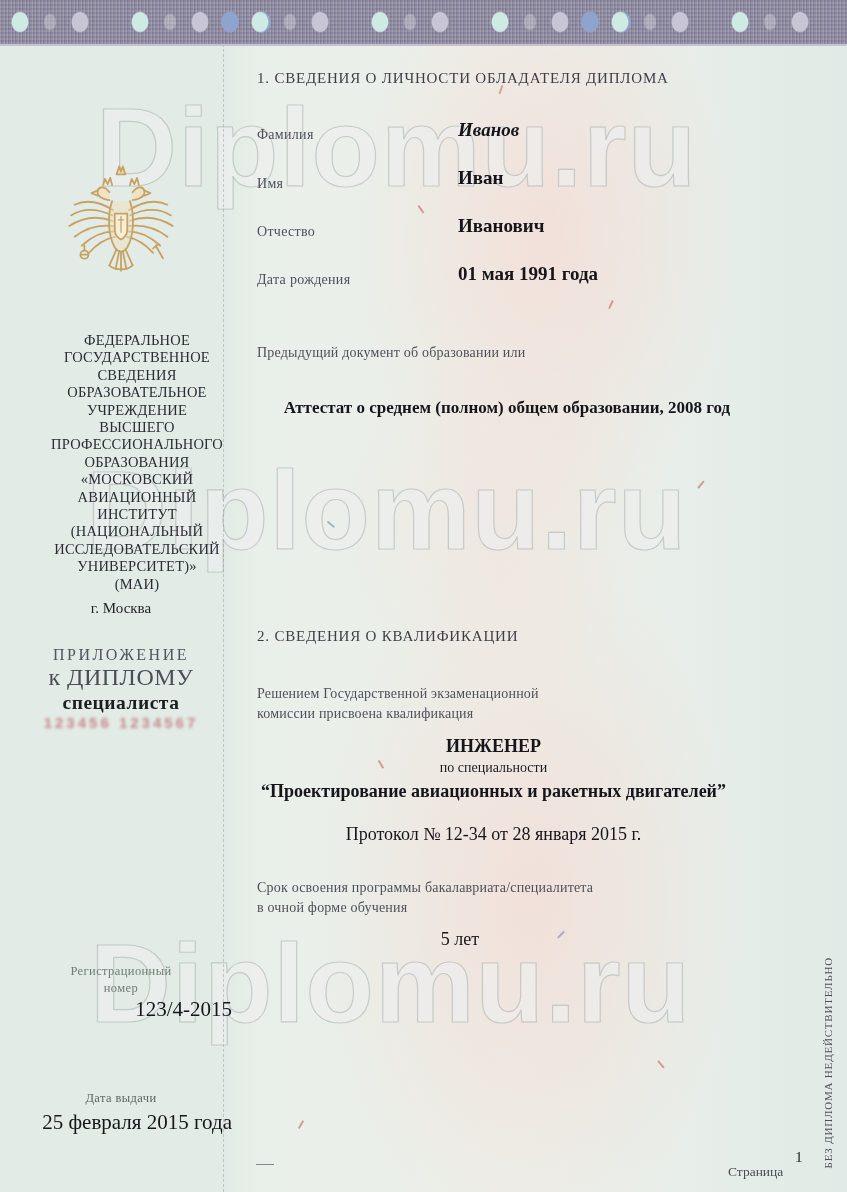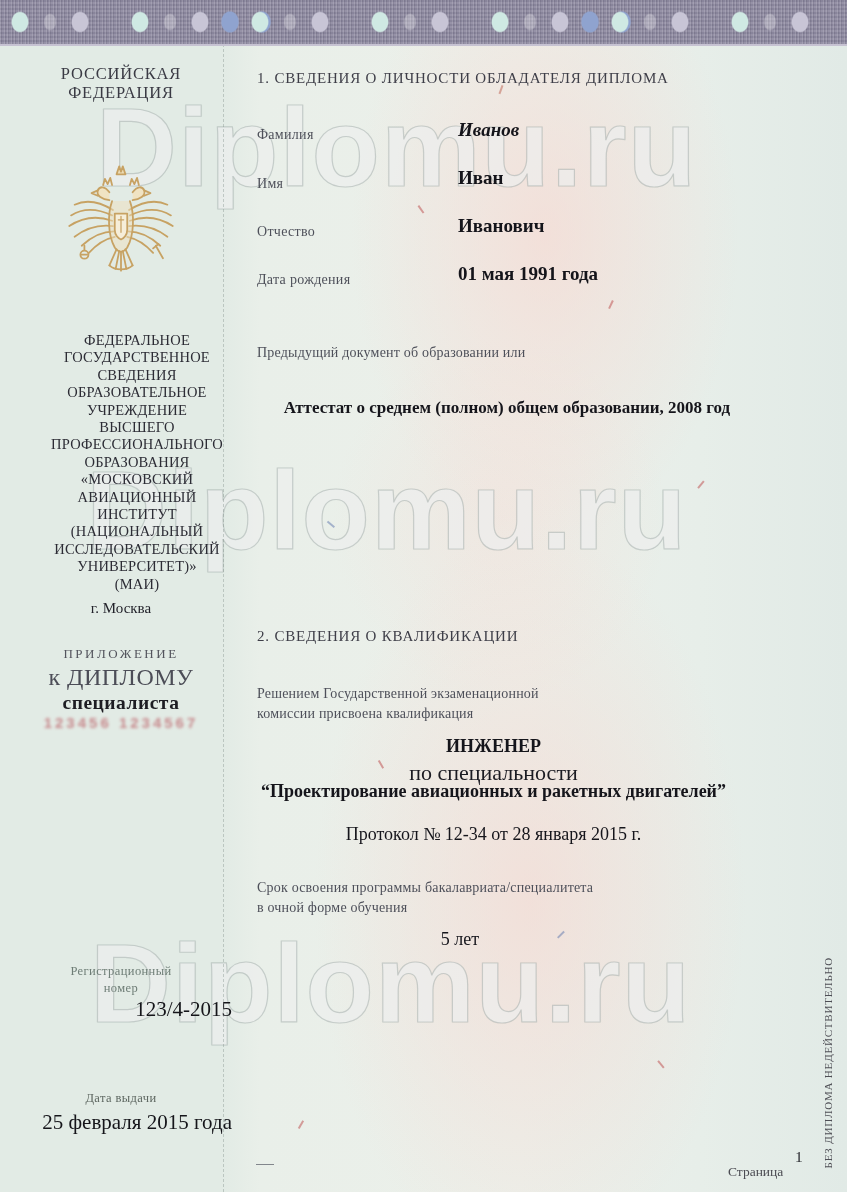--- a/index.html
+++ b/index.html
@@ -36,34 +36,34 @@
     -webkit-text-stroke:1.2px rgba(145,157,154,0.40);
     text-shadow:0 0 1px rgba(150,160,158,0.25);
     z-index:1; white-space:nowrap;
   }
   .perforation{ left:223px; top:44px; height:1148px; width:0;
     border-left:1px dashed rgba(115,130,122,0.35); z-index:2;}
   .leftcol{ text-align:center; z-index:2; }
   .country{ font-size:16.5px; line-height:19px; letter-spacing:0.8px; color:#3a3a44; font-weight:500;}
   .inst{ font-size:14.5px; line-height:17.4px; color:#2c2c35; letter-spacing:0.2px; white-space:nowrap;}
   .city{ font-size:15px; color:#23232b;}
-  .doc1{ font-size:13px; letter-spacing:2.5px; color:#53545d;}
+  .doc1{ font-size:16px; letter-spacing:2.5px; color:#53545d;}
   .doc2{ font-size:24px; letter-spacing:0.5px; color:#4c4d57;}
   .doc3{ font-size:19.5px; font-weight:bold; color:#1d1d23; letter-spacing:0.5px;}
   .serial{ font-family:"Liberation Sans",sans-serif; font-size:15px; font-weight:bold;
     color:#b5454f; letter-spacing:3px; filter:blur(1.6px); opacity:0.6;}
   .smalllabel{ font-size:12.5px; line-height:16.5px; color:#6e7d76; letter-spacing:0.4px;}
   .bigvalue{ font-size:21px; color:#15151a;text-align:right;}
   .header{ font-size:15px; letter-spacing:0.8px; color:#3e3e48; z-index:2;}
   .flabel{ font-size:14px; letter-spacing:0.3px; color:#4e505a; z-index:2;}
   .fvalue{ font-size:19px; font-weight:600; color:#14141a; z-index:2;}
   .para{ font-size:14px; line-height:19.5px; letter-spacing:0.2px; color:#4e505a; z-index:2;}
   .centerblk{ text-align:center; z-index:2;}
   .qual{ font-size:18px; font-weight:600; color:#15151b;}
-  .qmid{ font-size:22px; color:#1b1b22;}
+  .qmid{ font-size:14px; color:#1b1b22;}
   .vertical-note{
     right:13px; bottom:24px; writing-mode:vertical-rl; transform:rotate(180deg);
     font-size:11px; letter-spacing:0.8px; color:#4e4e55; z-index:2;}
   .pagelabel{ font-size:13.5px; color:#4b4b52; z-index:2;}
   .pagenum{ font-size:15.5px; color:#2a2a30; z-index:2;}
   .dash{ left:256px; top:1164px; width:18px; height:0; border-top:1.5px solid #82868c; z-index:2;}
   .fiber{ width:1.5px; height:9px; opacity:0.55; z-index:2;}
   .eagle{ z-index:2; }
 </style>
 </head>
@@ -81,24 +81,20 @@
   <div class="abs fiber" style="left:500px;top:85px;background:#c06a5a;transform:rotate(20deg);"></div>
   <div class="abs fiber" style="left:420px;top:205px;background:#c05555;transform:rotate(-35deg);"></div>
   <div class="abs fiber" style="left:610px;top:300px;background:#c05555;transform:rotate(25deg);"></div>
   <div class="abs fiber" style="left:330px;top:520px;background:#6a7fb0;transform:rotate(-50deg);"></div>
   <div class="abs fiber" style="left:700px;top:480px;background:#c05555;transform:rotate(40deg);"></div>
   <div class="abs fiber" style="left:380px;top:760px;background:#c05555;transform:rotate(-30deg);"></div>
   <div class="abs fiber" style="left:560px;top:930px;background:#6a7fb0;transform:rotate(45deg);"></div>
   <div class="abs fiber" style="left:660px;top:1060px;background:#c05555;transform:rotate(-40deg);"></div>
   <div class="abs fiber" style="left:300px;top:1120px;background:#c05555;transform:rotate(30deg);"></div>
 
-  <div class="abs leftcol country" style="left:10px;top:64px;width:222px;">
-    <div>РОССИЙСКАЯ</div>
-    <div>ФЕДЕРАЦИЯ</div>
-  </div>
 
   <div class="abs leftcol eagle" style="left:63px;top:156px;width:116px;height:142px;">
     <svg viewBox="0 0 130 150" width="116" height="142">
       <g fill="none" stroke="#c7a263" stroke-width="2" stroke-linecap="round" stroke-linejoin="round">
         <path d="M60 16 L63 7 L65 13 L67 7 L70 16 Z" fill="#ecdcb6"></path>
         <path d="M52 36 C47 29 41 29 39 34 C37 40 44 44 52 45" fill="#f0e3c3"></path>
         <path d="M39 34 L32 37 L39 40"></path>
         <path d="M45 28 L47 21 L50 27 L53 20 L55 28"></path>
         <path d="M78 36 C83 29 89 29 91 34 C93 40 86 44 78 45" fill="#f0e3c3"></path>
         <path d="M91 34 L98 37 L91 40"></path>

